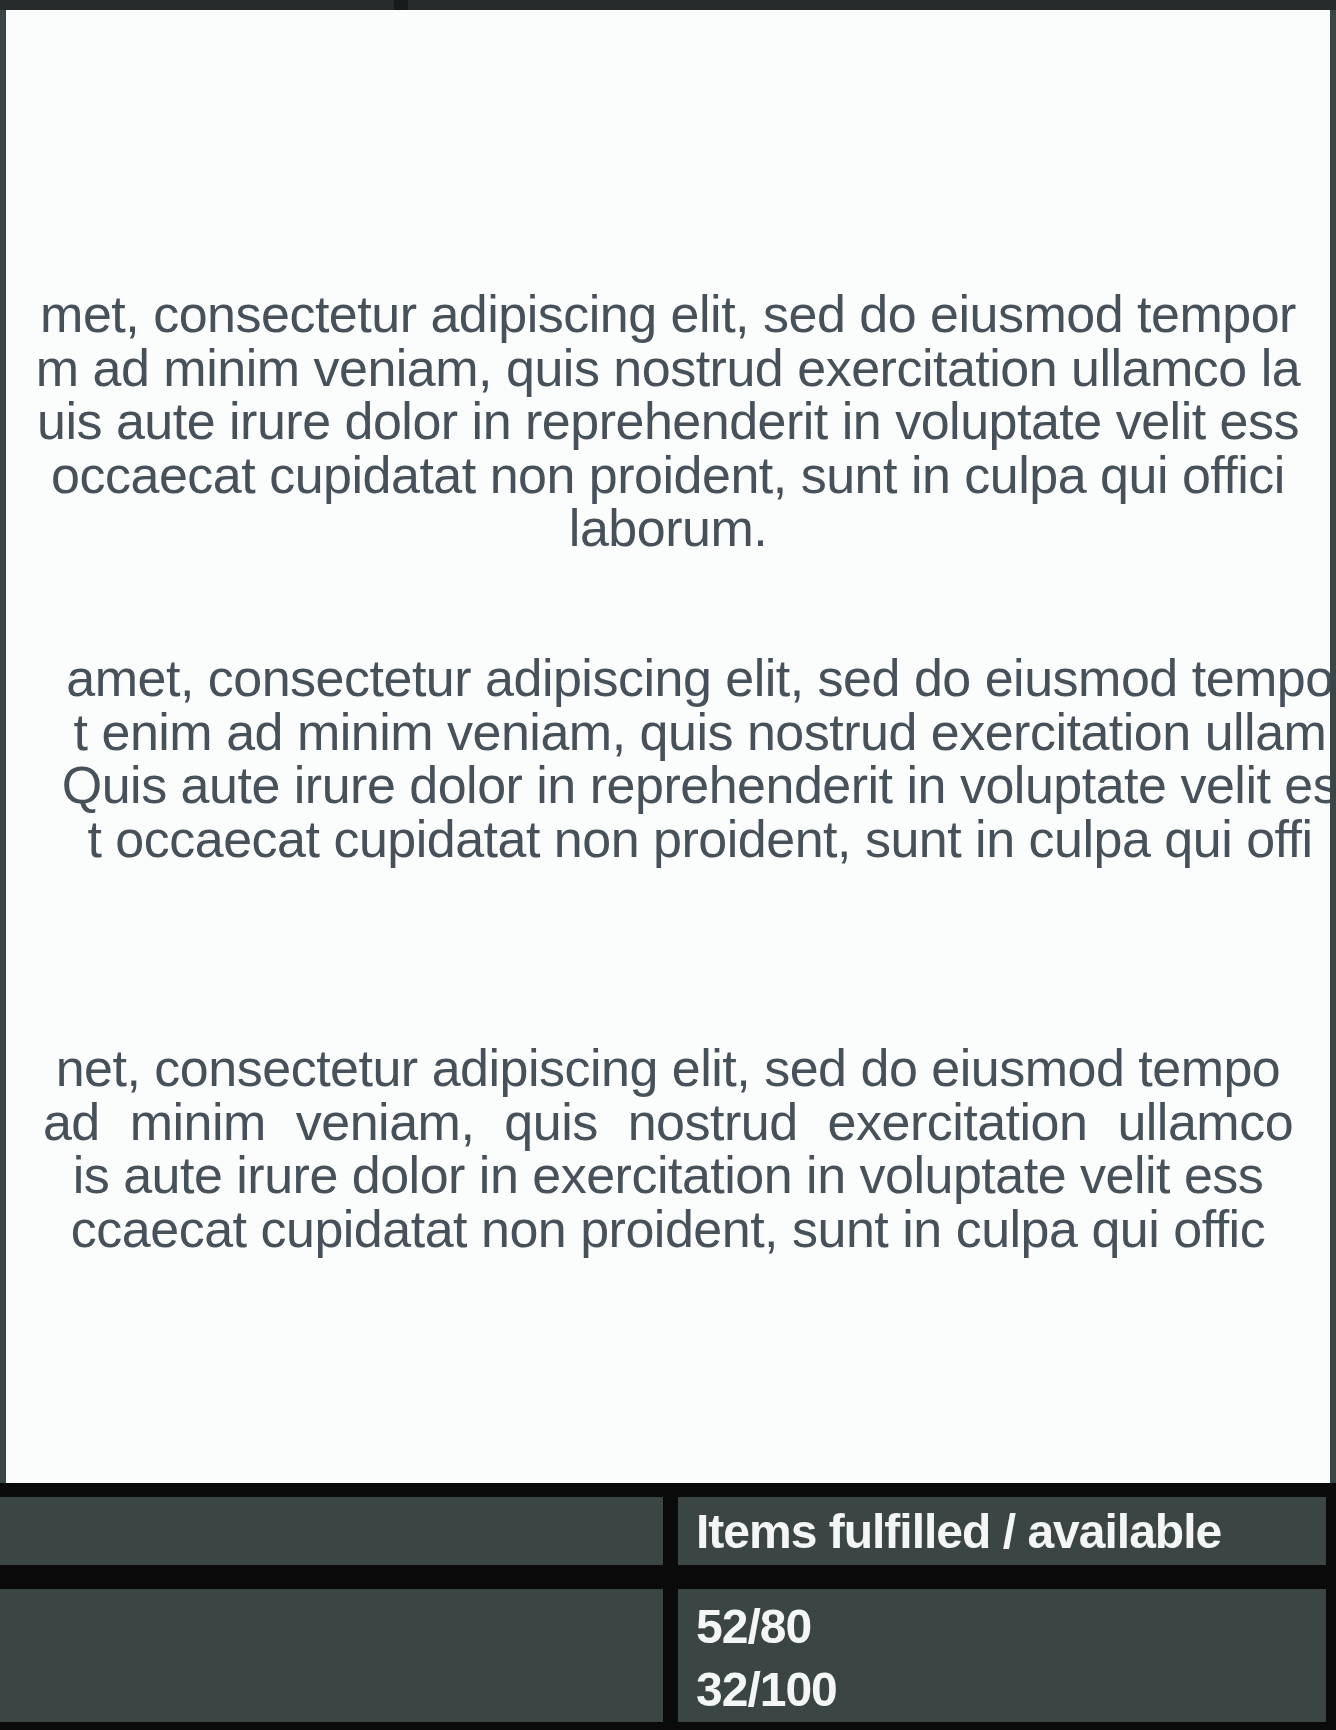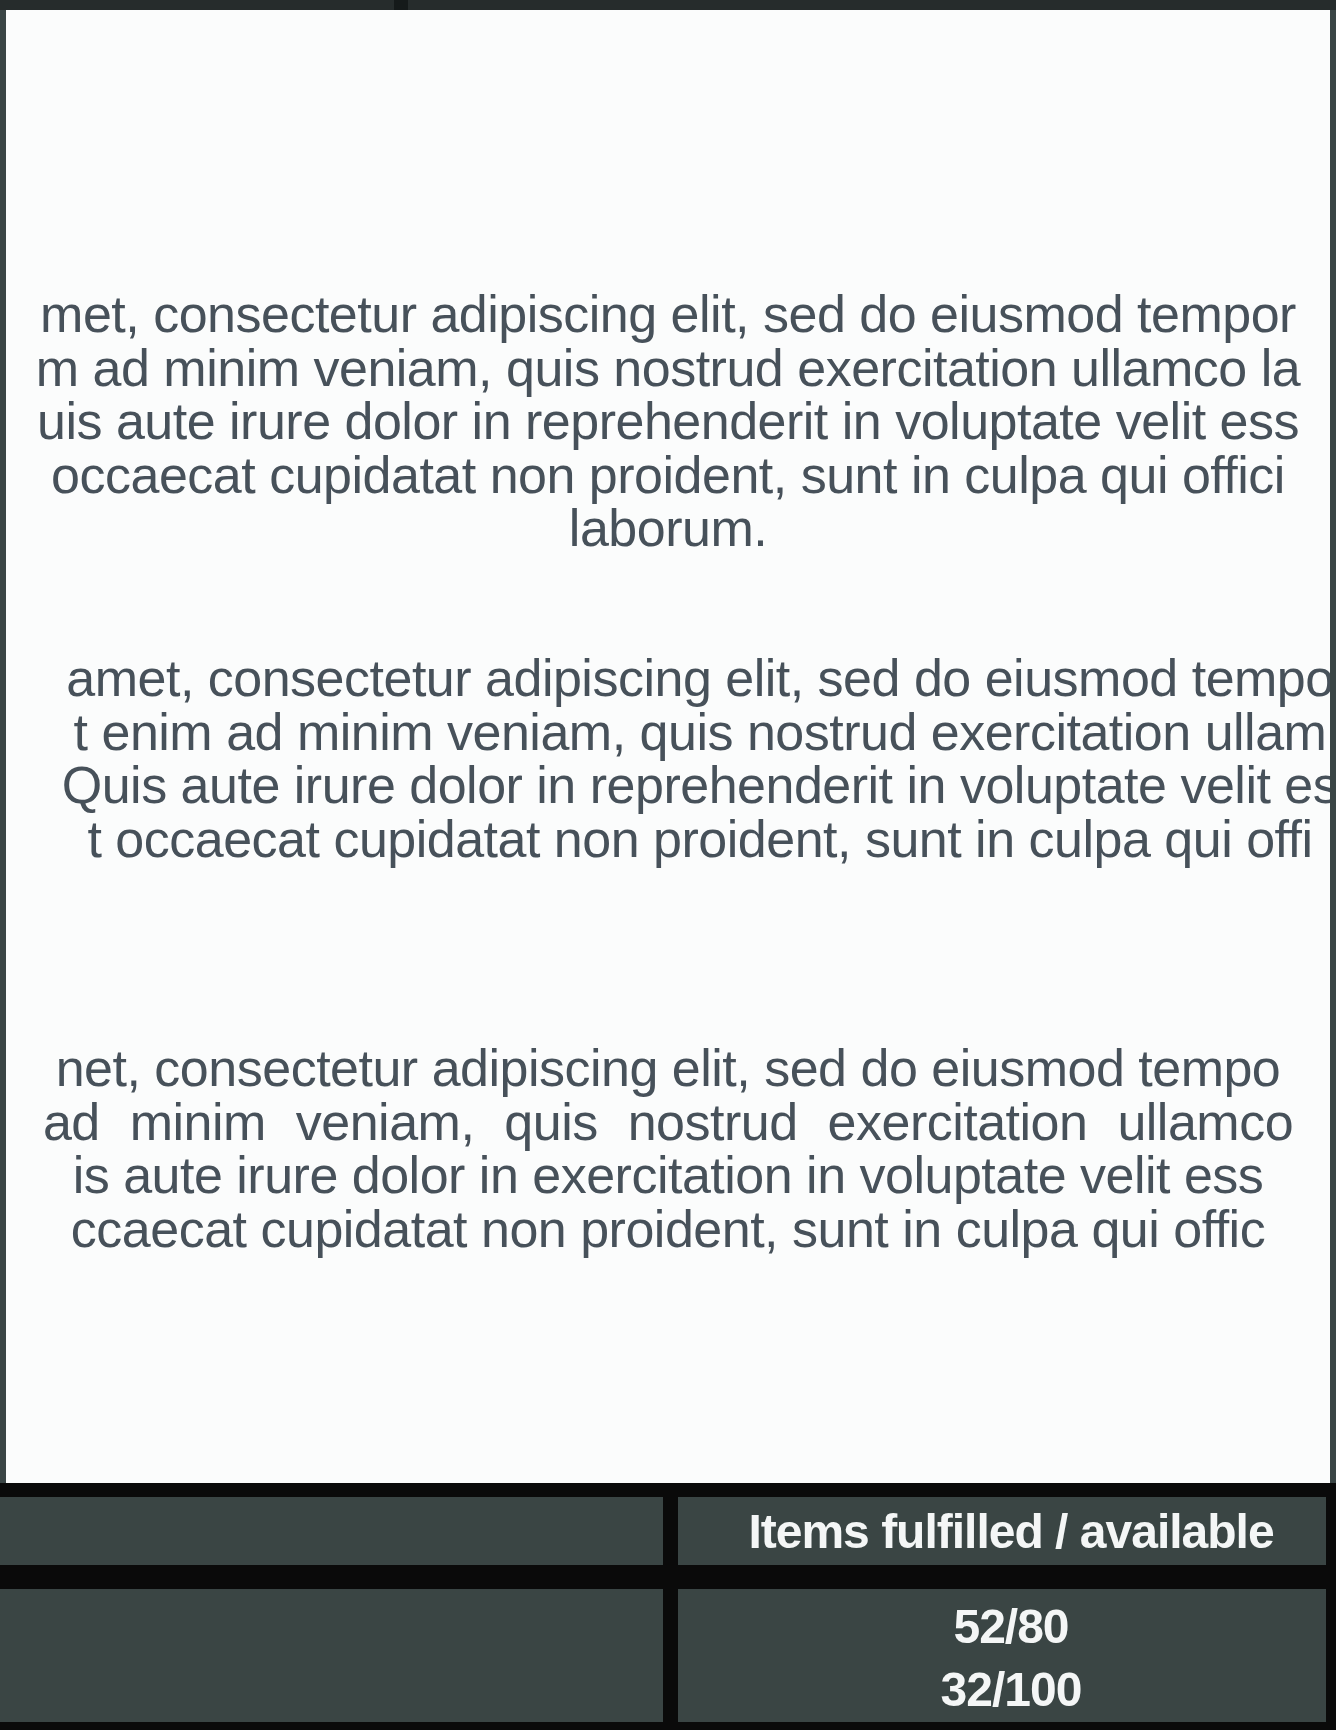--- a/index.html
+++ b/index.html
@@ -44,21 +44,21 @@
   
   .table{
     position:absolute;left:0;top:1483px;width:1336px;height:247px;
     background:#0a0a0a;
   }
   .cell{
     position:absolute;
     background:#3a4544;
   }
   .cell.left{left:0;width:663px;}
-  .cell.right{left:678px;width:648px;display:flex;align-items:center;justify-content:center;}
+  .cell.right{left:678px;width:648px;display:flex;align-items:center;}
   .r-head{top:14px;height:68px;}
   .r-1{top:106px;height:74px;}
   .r-2{top:173px;height:66px;}
   .tcell-text{
     padding-left:18px;
     color:#f4f6f6;
     font-weight:bold;
     font-size:48px;
     letter-spacing:-1px;
     white-space:nowrap;

